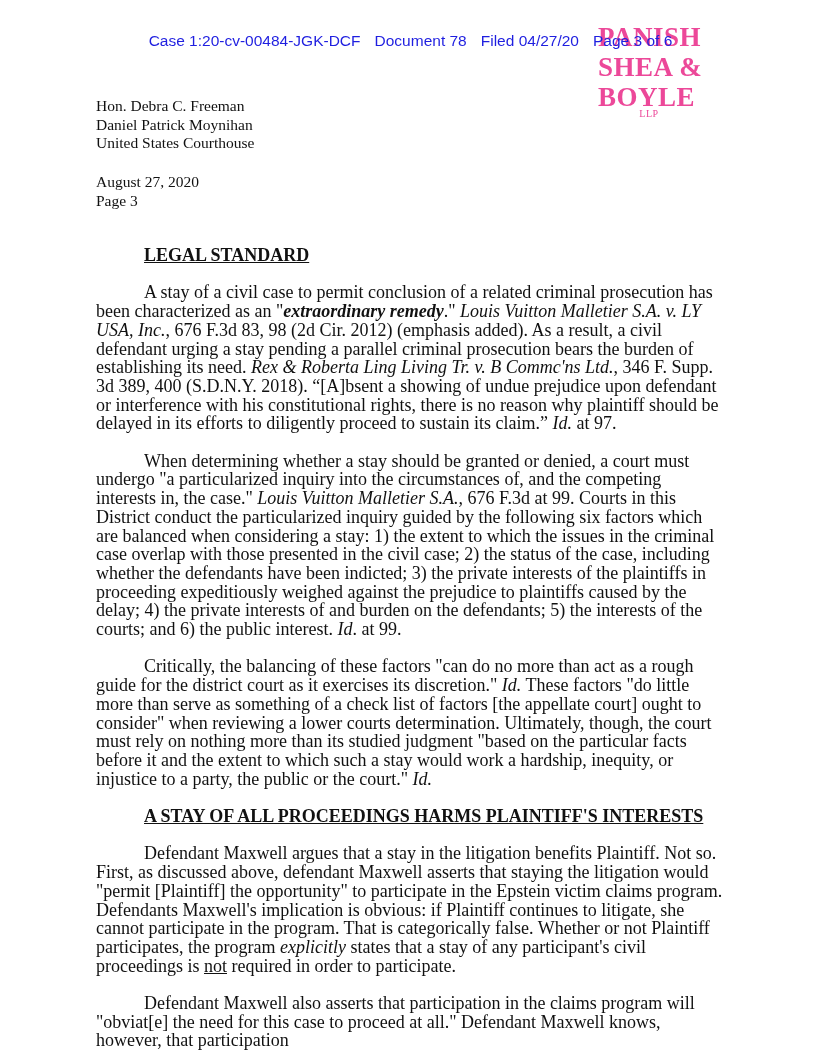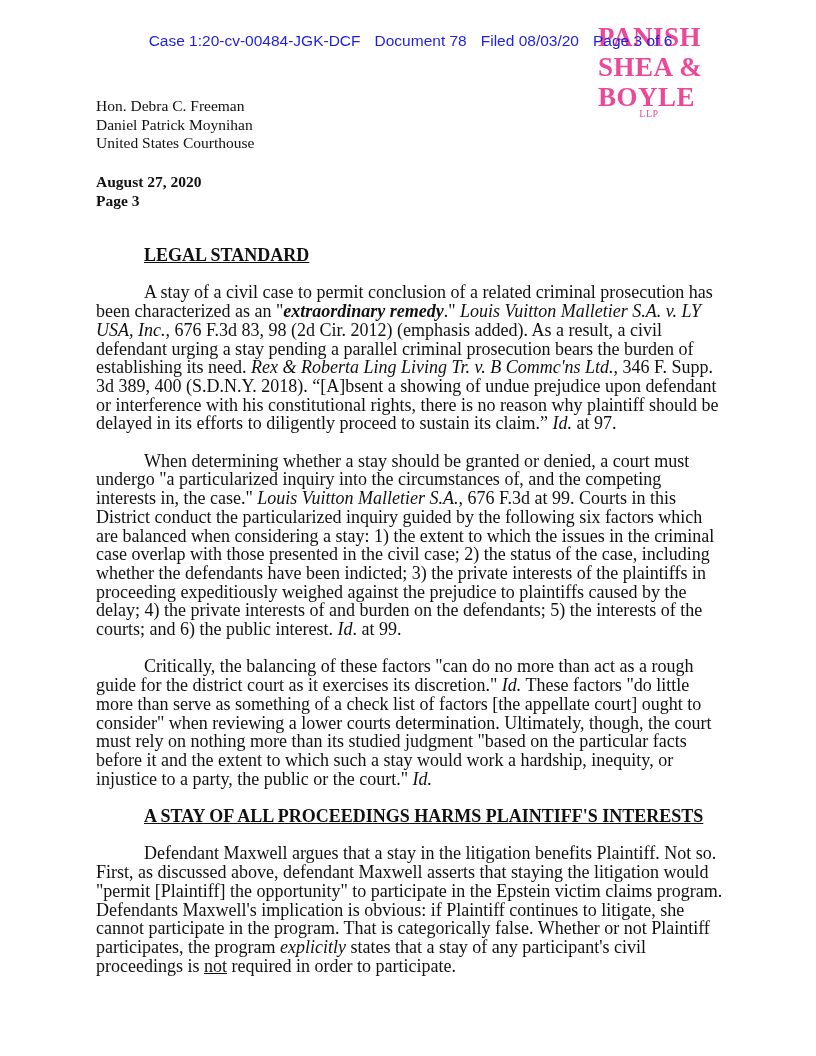--- a/index.html
+++ b/index.html
@@ -60,21 +60,20 @@
       top: 97px;
       font-size: 15.5px;
       line-height: 18.7px;
     }
     .dateblock {
       position: absolute;
       left: 96px;
       top: 173px;
       font-size: 15.5px;
       line-height: 18.7px;
-      font-weight: bold;
     }
 
     .body-text {
       position: absolute;
       left: 96px;
       top: 246px;
       width: 628px;
       font-size: 18px;
       line-height: 18.7px;
     }
@@ -91,21 +90,21 @@
     .heading2 {
       margin-top: 0;
     }
     i { font-style: italic; }
     .u { text-decoration: underline; }
   </style>
 </head>
 <body>
 
 <div class="ecf-header">
-  <span>Case 1:20-cv-00484-JGK-DCF</span><span>Document 78</span><span>Filed 08/03/20</span><span>Page 3 of 6</span>
+  <span>Case 1:20-cv-00484-JGK-DCF</span><span>Document 78</span><span>Filed 04/27/20</span><span>Page 3 of 6</span>
 </div>
 
 <div class="logo">
   <div class="line">PANISH</div>
   <div class="line">SHEA &amp;</div>
   <div class="line">BOYLE</div>
   <div class="llp">LLP</div>
 </div>
 
 <div class="address">
@@ -125,13 +124,14 @@
   <p class="para"><span>A stay of a civil case to permit conclusion of a related criminal prosecution has been characterized as an "</span><b><i>extraordinary remedy</i></b><span>." </span><i>Louis Vuitton Malletier S.A. v. LY USA, Inc.</i><span>, 676 F.3d 83, 98 (2d Cir. 2012) (emphasis added).  As a result, a civil defendant urging a stay pending a parallel criminal prosecution bears the burden of establishing its need. </span><i>Rex &amp; Roberta Ling Living Tr. v. B Commc'ns Ltd.</i><span>, 346 F. Supp. 3d 389, 400 (S.D.N.Y. 2018).  “[A]bsent a showing of undue prejudice upon defendant or interference with his constitutional rights, there is no reason why plaintiff should be delayed in its efforts to diligently proceed to sustain its claim.” </span><i>Id.</i><span> at 97.</span></p>
 
   <p class="para"><span>When determining whether a stay should be granted or denied, a court must undergo "a particularized inquiry into the circumstances of, and the competing interests in, the case."  </span><i>Louis Vuitton Malletier S.A.,</i><span> 676 F.3d at 99.  Courts in this District conduct the particularized inquiry guided by the following six factors which are balanced when considering a stay:  1) the extent to which the issues in the criminal case overlap with those presented in the civil case; 2) the status of the case, including whether the defendants have been indicted; 3) the private interests of the plaintiffs in proceeding expeditiously weighed against the prejudice to plaintiffs caused by the delay; 4) the private interests of and burden on the defendants; 5) the interests of the courts; and 6) the public interest.  </span><i>Id</i><span>.  at 99.</span></p>
 
   <p class="para"><span>Critically, the balancing of these factors "can do no more than act as a rough guide for the district court as it exercises its discretion."  </span><i>Id.</i><span>  These factors "do little more than serve as something of a check list of factors [the appellate court] ought to consider" when reviewing a lower courts determination.  Ultimately, though, the court must rely on nothing more than its studied judgment "based on the particular facts before it and the extent to which such a stay would work a hardship, inequity, or injustice to a party, the public or the court."  </span><i>Id.</i></p>
 
   <div class="heading heading2">A STAY OF ALL PROCEEDINGS HARMS PLAINTIFF'S INTERESTS</div>
 
   <p class="para"><span>Defendant Maxwell argues that a stay in the litigation benefits Plaintiff.  Not so.  First, as discussed above, defendant Maxwell asserts that staying the litigation would "permit [Plaintiff] the opportunity" to participate in the Epstein victim claims program.  Defendants Maxwell's implication is obvious: if Plaintiff continues to litigate, she cannot participate in the program.  That is categorically false.  Whether or not Plaintiff participates, the program </span><i>explicitly</i><span> states that a stay of any participant's civil proceedings is </span><span class="u">not</span><span> required in order to participate.</span></p>
 
+  <p class="para"><span>Defendant Maxwell also asserts that participation in the claims program will "obviat[e] the need for this case to proceed at all."  Defendant Maxwell knows, however, that participation</span></p>
 </div>
 
 </body></html>

